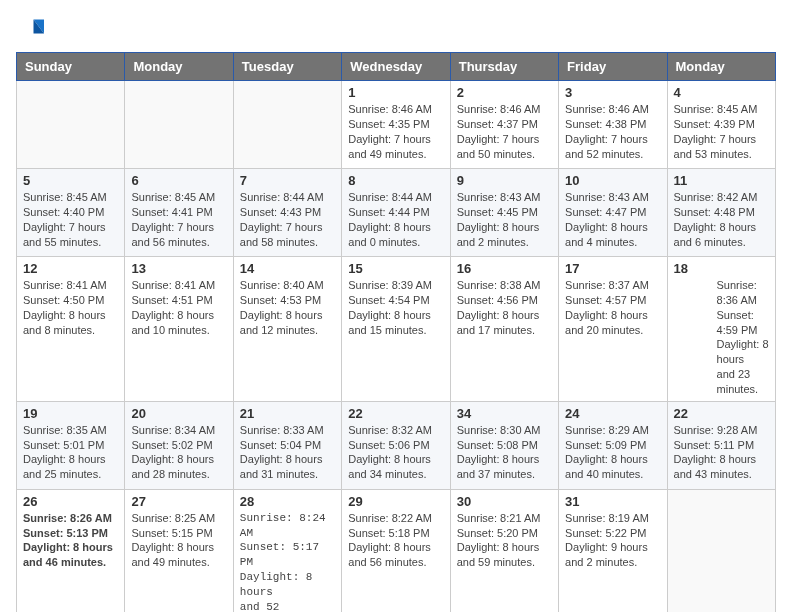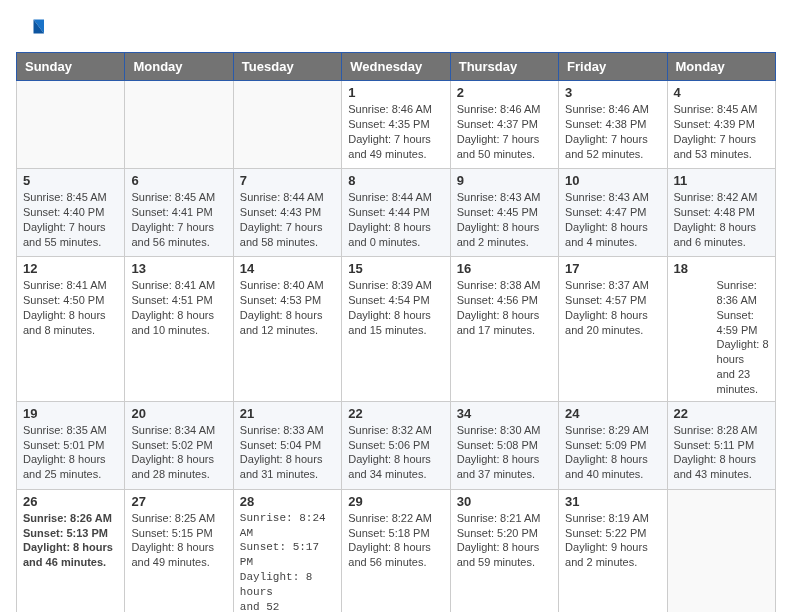--- a/index.html
+++ b/index.html
@@ -294,21 +294,21 @@
         </td>
         <td>
           <div class="day-number">24</div>
           <div class="day-info" style="white-space: pre-line;">Sunrise: 8:29 AM
 Sunset: 5:09 PM
 Daylight: 8 hours
 and 40 minutes.</div>
         </td>
         <td>
           <div class="day-number">22</div>
-          <div class="day-info" style="white-space: pre-line;">Sunrise: 8:28 AM
+          <div class="day-info" style="white-space: pre-line;">Sunrise: 9:28 AM
 Sunset: 5:11 PM
 Daylight: 8 hours
 and 43 minutes.</div>
         </td>
       </tr>
       <tr>
         <td>
           <div class="day-number">26</div>
           <div class="day-info" style="white-space: pre-line; font-weight: bold;">Sunrise: 8:26 AM
 Sunset: 5:13 PM

